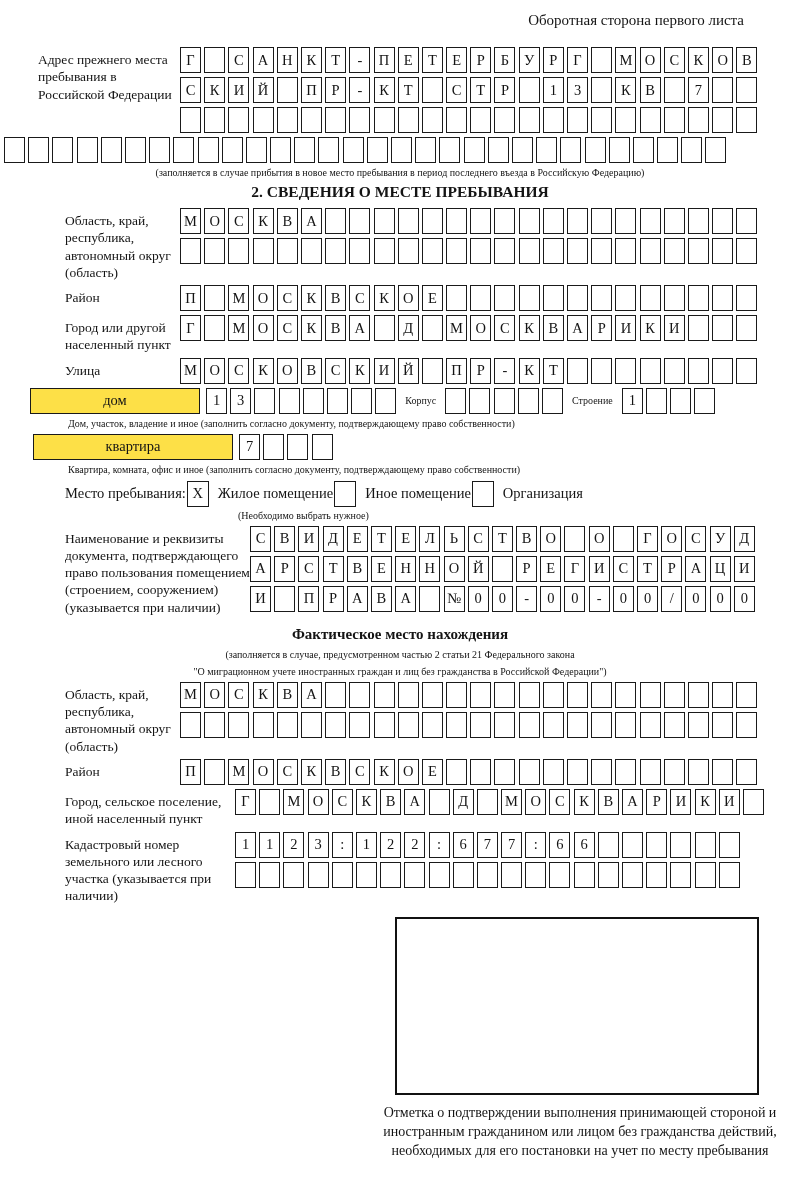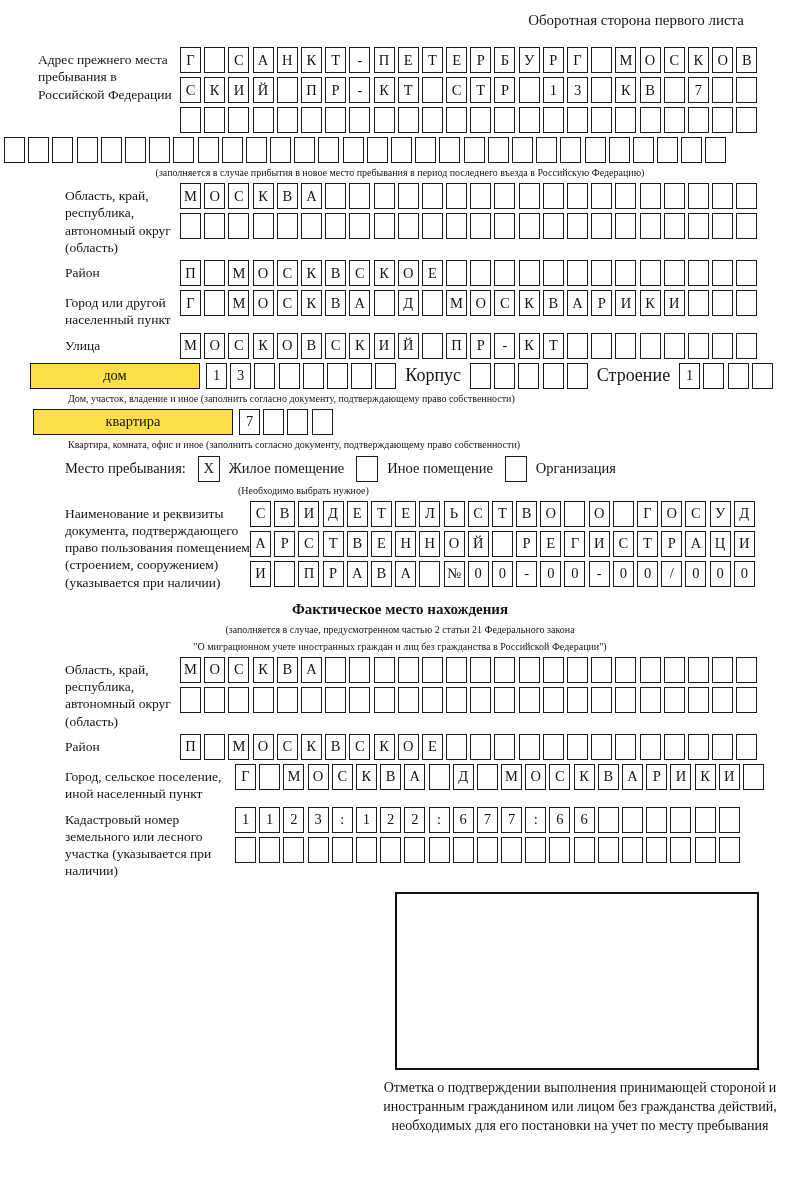--- a/index.html
+++ b/index.html
@@ -37,22 +37,22 @@
   .title{font-weight:bold;text-align:center;font-size:15.5px;margin:3px 0 7px 0;}
   .subtitle{font-weight:bold;text-align:center;font-size:15px;margin:10px 0 5px 0;}
   .wide-box{
     border:1.8px solid #1a1a1a;height:26px;box-sizing:border-box;
     display:flex;align-items:center;justify-content:center;
     font-size:14.5px;flex:none;background:#fde047;
   }
   .w-dom{width:170px;margin-left:30px;}
   .w-kv{width:200px;margin-left:33px;}
   .domrow{display:flex;align-items:center;gap:6px;margin-bottom:3px;}
-  .inline-label{font-size:18px;padding:0 3px;flex:none;}
-  .mestorow{display:flex;align-items:center;gap:12px;padding-left:65px;font-size:14.5px;margin:5px 0 2px 0;}
+  .inline-label{font-size:10px;padding:0 3px;flex:none;}
+  .mestorow{display:flex;align-items:center;gap:1px;padding-left:65px;font-size:14.5px;margin:5px 0 2px 0;}
   .opt{display:flex;align-items:center;gap:9px;}
   .opt .cell{width:22px;}
   .stampbox{width:360px;height:174px;border:2px solid #111;margin:12px 0 8px 395px;background:#fff;}
   .stampnote{width:404px;margin-left:378px;text-align:center;font-size:14px;line-height:1.36;}
 </style>
 </head>
 <body>
 
 <div class="page">
 
@@ -168,20 +168,21 @@
       <span class="cell"></span>
       <span class="cell"></span>
       <span class="cell"></span>
       <span class="cell"></span>
       <span class="cell"></span>
       <span class="cell"></span>
       <span class="cell"></span>
     </div>
   <div class="note center">(заполняется в случае прибытия в новое место пребывания в период последнего въезда в Российскую Федерацию)</div>
 
+  <div class="title">2. СВЕДЕНИЯ О МЕСТЕ ПРЕБЫВАНИЯ</div>
 
   <div class="frow">
     <div class="flabel w-s2">Область, край, республика, автономный округ (область)</div>
     <div class="cellcol">
       <div class="cells">
           <span class="cell">М</span>
           <span class="cell">О</span>
           <span class="cell">С</span>
           <span class="cell">К</span>
           <span class="cell">В</span>

